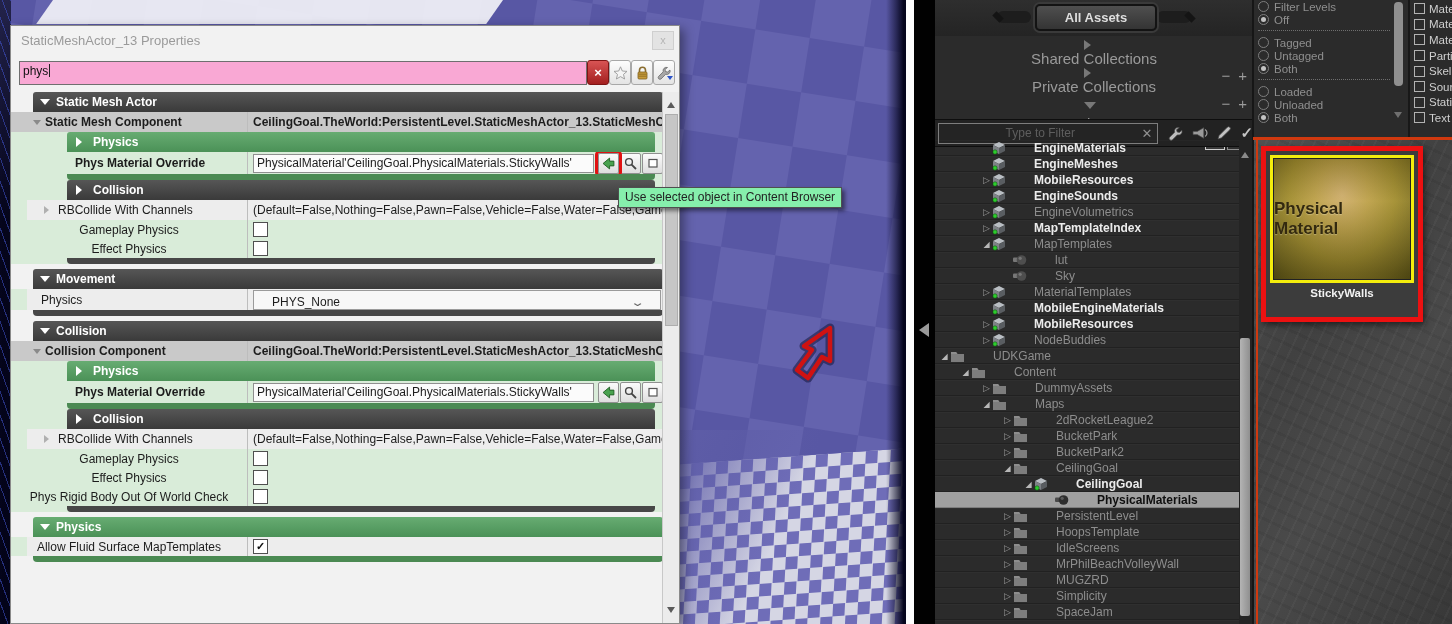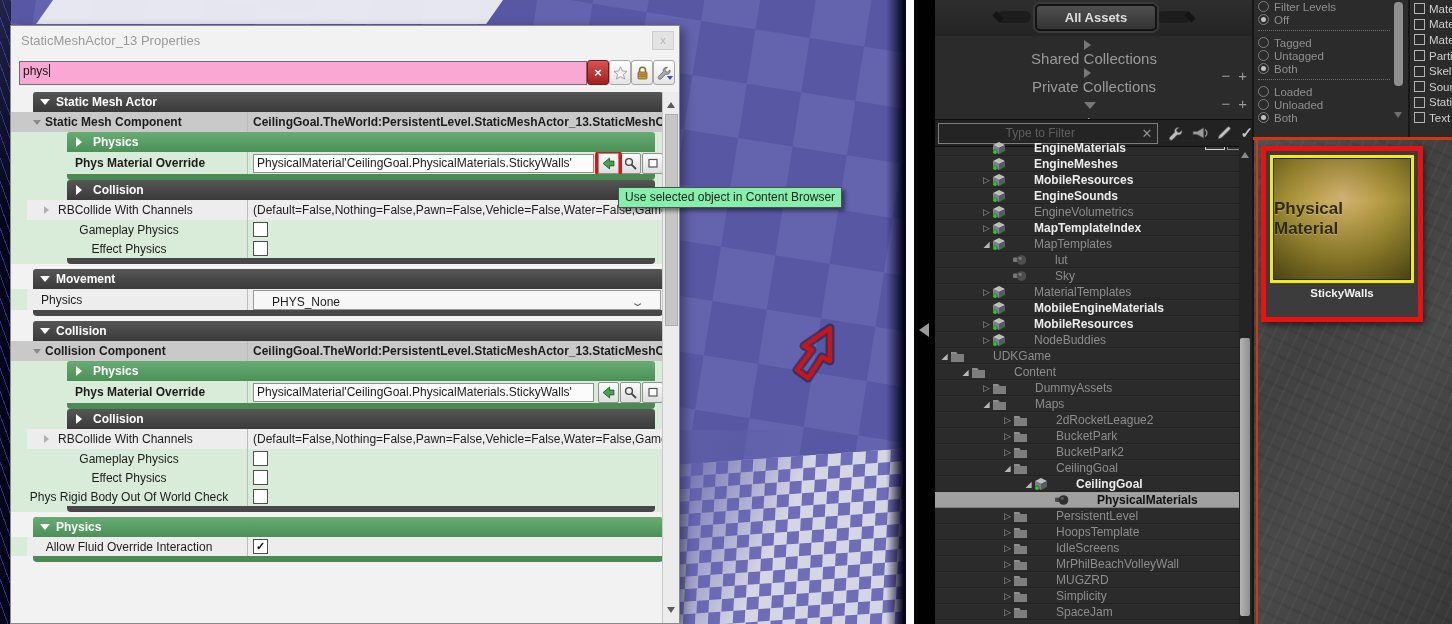--- a/index.html
+++ b/index.html
@@ -414,21 +414,21 @@
           <div class="pbar dark"></div>
         </div>
         <div class="prow phead green barwrap ind0">
           <div class="hbar">
             <span class="tri down"></span>
             <span>Physics</span>
           </div>
         </div>
         <div class="prow rowcheck rowlight">
           <div class="labelcol center">
-            <span>Allow Fluid Override Interaction</span>
+            <span>Allow Fluid Surface MapTemplates</span>
           </div>
           <div class="valcol">
             <span class="cbox">✓</span>
           </div>
         </div>
         <div class="barwrap ind0">
           <div class="pbar green"></div>
         </div>
       </div>
     <div class="pscroll">

